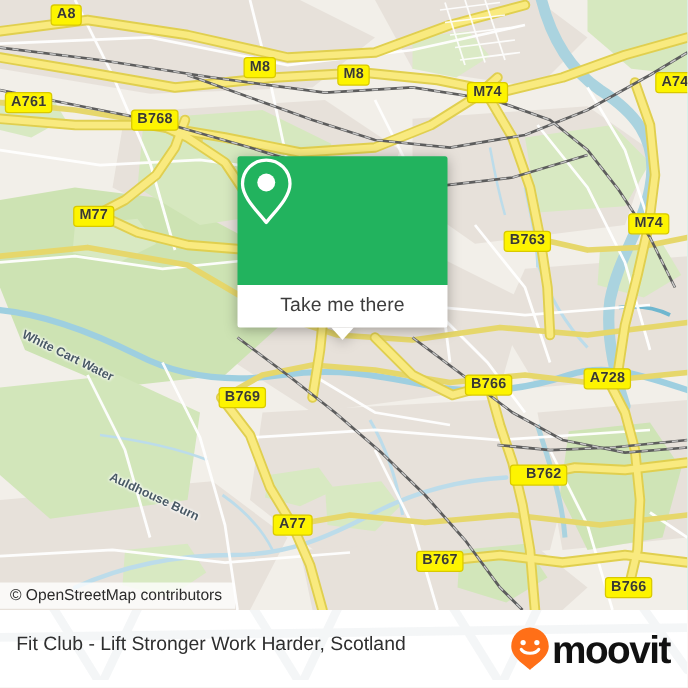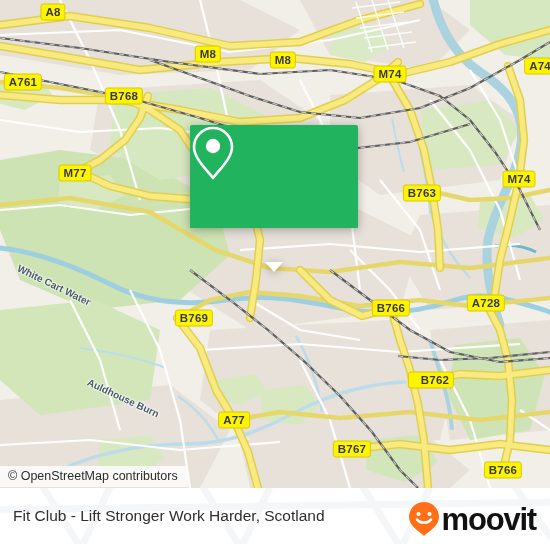--- a/index.html
+++ b/index.html
@@ -276,20 +276,23 @@
         <div class="water-label" style="left: 18px; top: 262px; transform: rotate(26deg);">White Cart Water</div>
         <div class="water-label" style="left: 88px; top: 376px; transform: rotate(25deg);">Auldhouse Burn</div>
       </div>
 
     <div id="callout">
       <div class="card-top">
         <svg width="46" height="56" viewBox="0 0 46 56">
           <path d="M23 3 C12.5 3 4 11.5 4 22 C4 33 16 44 23 53 C30 44 42 33 42 22 C42 11.5 33.5 3 23 3 Z" fill="none" stroke="#ffffff" stroke-width="2.6" stroke-linejoin="round"></path>
           <circle cx="23" cy="21" r="7.2" fill="#ffffff"></circle>
         </svg>
+      </div>
+      <div class="card-bot">
+        <span>Take me there</span>
       </div>
       <div class="tip"></div>
     </div>
 
     <div id="attrib">© OpenStreetMap contributors</div>
   </div>
 
   <div id="footer">
     <svg class="wm" width="550" height="90" viewBox="0 0 550 90">
       <g stroke="#eceff1" stroke-width="7" fill="none" stroke-linecap="round">

